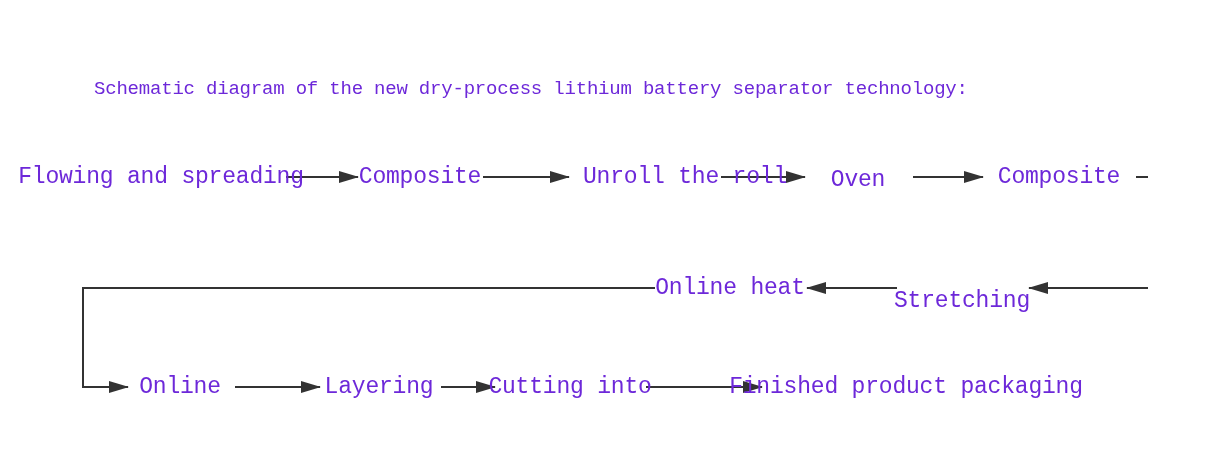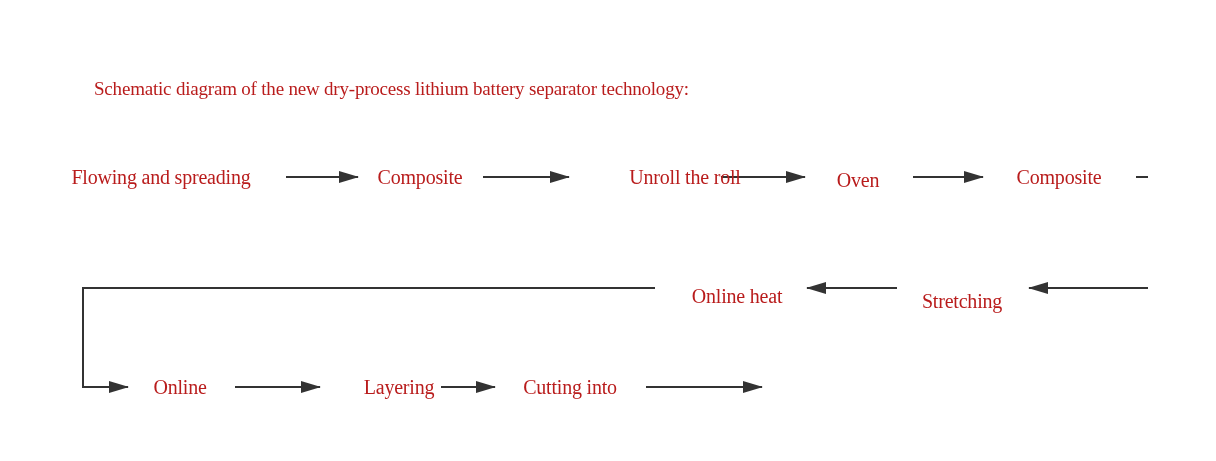--- a/index.html
+++ b/index.html
@@ -1,19 +1,19 @@
 <!DOCTYPE html>
 <html><head>
 <meta charset="utf-8">
 <style>
   html, body { margin:0; padding:0; background:#ffffff; }
   #canvas { position:relative; width:1148px; height:461px; background:#ffffff; overflow:hidden;
-    font-family:Liberation Serif, serif; color:#b91c1c; }
+    font-family:Liberation Mono, monospace; color:#6d28d9; }
   .title { position:absolute; left:94px; top:78px; font-size:19px; white-space:nowrap; letter-spacing:-0.2px; }
-  .node { position:absolute; font-size:20px; text-align:center; line-height:25px; white-space:nowrap; transform:translate(-50%,-50%); letter-spacing:-0.2px; }
+  .node { position:absolute; font-size:23px; text-align:center; line-height:25px; white-space:nowrap; transform:translate(-50%,-50%); letter-spacing:-0.2px; }
   svg { position:absolute; left:0; top:0; }
 </style>
 </head>
 <body>
 
 <div id="canvas">
   <div class="title">Schematic diagram of the new dry-process lithium battery separator technology:</div>
 
   <svg width="1216" height="461">
     <defs>
@@ -32,21 +32,22 @@
     <line x1="441" y1="387" x2="495" y2="387" stroke="#333" stroke-width="2" marker-end="url(#ah)"></line>
     <line x1="646" y1="387" x2="762" y2="387" stroke="#333" stroke-width="2" marker-end="url(#ah)"></line>
   </svg>
 
   <div class="node" style="left:161px; top:177px;">Flowing and spreading</div>
   <div class="node" style="left:420px; top:177px;">Composite</div>
   <div class="node" style="left:645px; top:177px;margin-left:40px;">Unroll the roll</div>
   <div class="node" style="left:858px; top:180px;">Oven</div>
   <div class="node" style="left:1059px; top:177px;">Composite</div>
   <div class="node" style="left:962px; top:288px;margin-top:13px;">Stretching</div>
-  <div class="node" style="left:730px; top:296px;margin-left:7px;">
+  <div class="node" style="left:730px; top:288px;">
     <div>Online heat</div>
   </div>
   <div class="node" style="left:180px; top:387px;">Online</div>
-  <div class="node" style="left:379px; top:387px;margin-left:20px;">Layering</div>
+  <div class="node" style="left:379px; top:387px;">Layering</div>
   <div class="node" style="left:570px; top:387px;text-align:right;">
     <div>Cutting into</div>
   </div>
+  <div class="node" style="left:906px; top:387px;">Finished product packaging</div>
 </div>
 
 </body></html>

